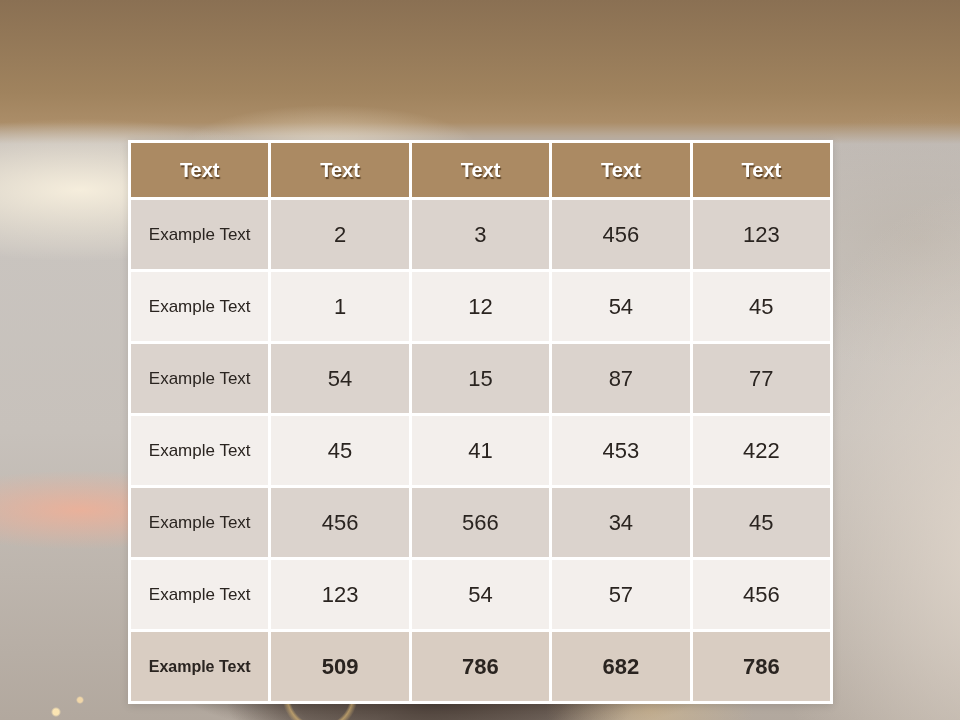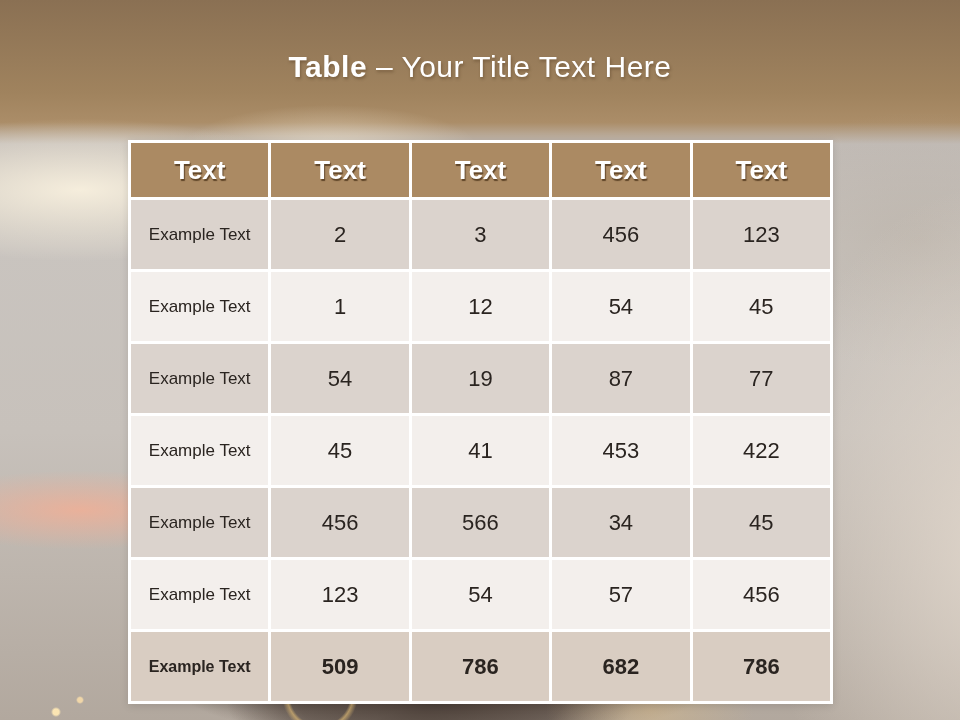--- a/index.html
+++ b/index.html
@@ -79,38 +79,37 @@
     border: 3px solid var(--border, #ffffff);
     text-align: center;
     vertical-align: middle;
     color: var(--text, #2a2420);
   }
   .data-table thead tr { height: 57px; }
   .data-table tbody tr { height: 72px; }
   .data-table th {
     background: var(--header-bg, #ab8a63);
     color: #ffffff;
-    font-size: 26px;
+    font-size: 20px;
     font-weight: 700;
     text-shadow: 1px 2px 1px rgba(70, 45, 20, 0.75);
   }
   .data-table tbody tr:nth-child(odd) td { background: var(--row-odd, #dbd3cd); }
   .data-table tbody tr:nth-child(even) td { background: var(--row-even, #f3efec); }
   .data-table tbody tr:last-child td { background: var(--row-last, #d9cdc2); font-weight: 700; }
   .data-table td.label { font-size: 17px; }
   .data-table td.num { font-size: 22px; }
   .data-table tbody tr:last-child td.label { font-size: 16px; }
 </style>
 </head>
 <body>
 
 <div class="slide">
   <div class="bg"></div>
 
-  <h1 class="title"><span class="t-bold">Table</span> <span class="t-rest">– Your Title Text Here</span></h1>
 
   <table class="data-table">
     <thead>
       <tr>
         <th>Text</th>
         <th>Text</th>
         <th>Text</th>
         <th>Text</th>
         <th>Text</th>
       </tr>
@@ -126,21 +125,21 @@
       <tr>
         <td class="label">Example Text</td>
         <td class="num">1</td>
         <td class="num">12</td>
         <td class="num">54</td>
         <td class="num">45</td>
       </tr>
       <tr>
         <td class="label">Example Text</td>
         <td class="num">54</td>
-        <td class="num">19</td>
+        <td class="num">15</td>
         <td class="num">87</td>
         <td class="num">77</td>
       </tr>
       <tr>
         <td class="label">Example Text</td>
         <td class="num">45</td>
         <td class="num">41</td>
         <td class="num">453</td>
         <td class="num">422</td>
       </tr>

